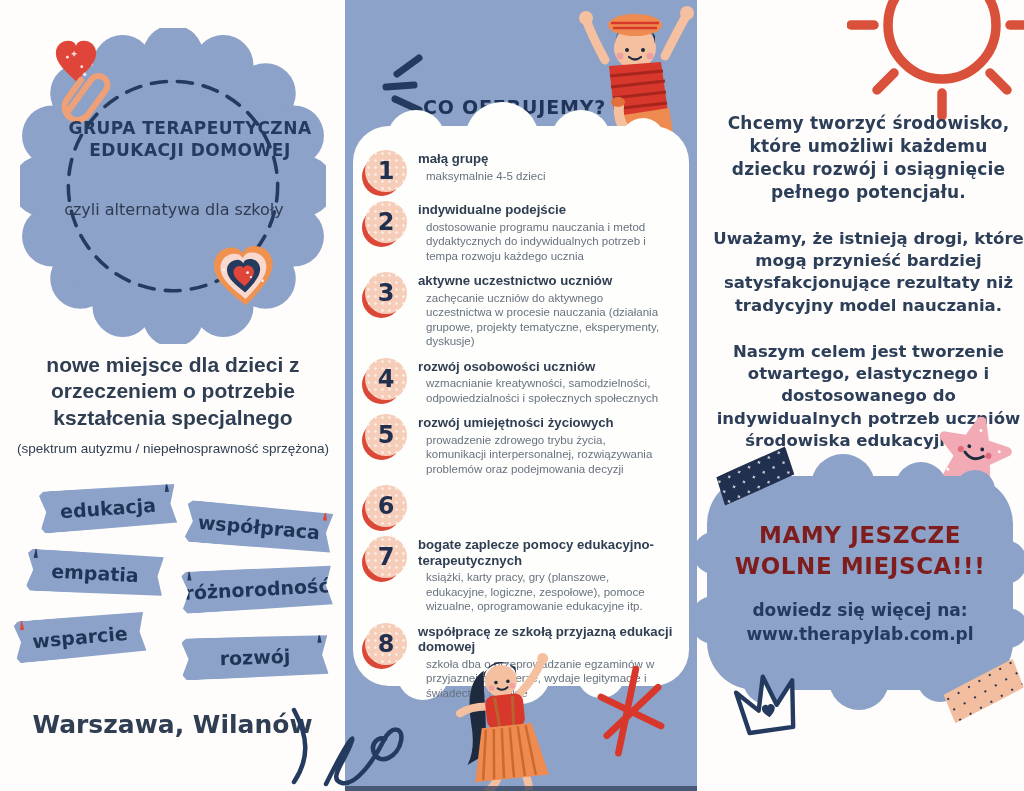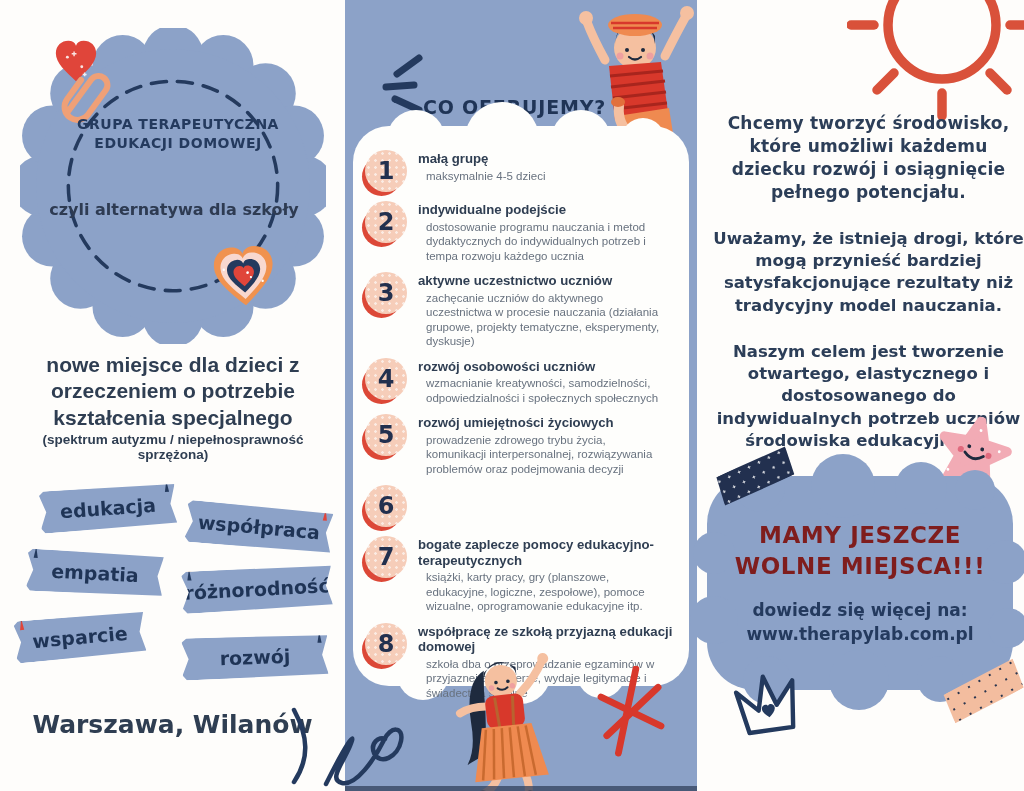--- a/index.html
+++ b/index.html
@@ -9,31 +9,31 @@
 
   
   .col{position:absolute;top:0;height:791px;}
   .col-left{left:0;width:345px;background:#FEFDFB;}
   .col-mid{left:345px;width:352px;background:#8CA2C8;}
   .col-mid::after{content:"";position:absolute;left:0;bottom:0;width:100%;height:5px;background:#32405C;opacity:.75;}
   .col-right{left:697px;width:327px;background:#FEFDFB;}
 
   
   .badge-svg{position:absolute;left:20px;top:28px;}
-  .badge-title{position:absolute;left:50px;top:106px;width:256px;text-align:center;
-               font-weight:bold;font-size:14px;line-height:1.3;letter-spacing:.5px;color:#243A5E;}
+  .badge-title{position:absolute;left:62px;top:106px;width:256px;text-align:center;
+               font-weight:bold;font-size:17px;line-height:1.3;letter-spacing:.5px;color:#243A5E;}
   .badge-sub{position:absolute;left:38px;top:200px;width:272px;text-align:center;
-             font-weight:bold;font-size:16px;color:#2E3B52;}
+             font-weight:normal;font-size:16px;color:#2E3B52;}
   .heart-deco{position:absolute;left:52px;top:38px;}
   .paperclip{position:absolute;left:66px;top:66px;transform:rotate(36deg);}
   .heart-badge{position:absolute;left:206px;top:238px;transform:rotate(-4deg);}
 
   .intro{position:absolute;left:10px;top:352px;width:326px;text-align:center;color:#2F3E52;}
   .intro-h{font-weight:bold;font-size:21px;line-height:1.26;margin:0 auto;width:300px;}
-  .intro-n{font-weight:bold;font-size:13.5px;margin-top:1px;}
+  .intro-n{font-weight:normal;font-size:13.5px;margin-top:10px;}
 
   .ribbon{position:absolute;height:42px;background:#8CA2C8;display:flex;align-items:center;justify-content:center;
           clip-path:polygon(0% 10%,3.5% 0%,100% 4%,96% 50%,100% 96%,3% 100%,0% 88%,4.5% 50%);}
   .ribbon-label{font-weight:bold;font-size:19px;color:#1F3456;}
   .r1{left:40px;top:487px;width:136px;transform:rotate(-4deg);}
   .r2{left:186px;top:506px;width:146px;transform:rotate(5deg);}
   .r3{left:27px;top:552px;width:136px;transform:rotate(3deg);}
   .r4{left:182px;top:568px;width:150px;transform:rotate(-3deg);}
   .r5{left:15px;top:616px;width:130px;transform:rotate(-5deg);}
   .r6{left:182px;top:636px;width:146px;transform:rotate(-2deg);}

